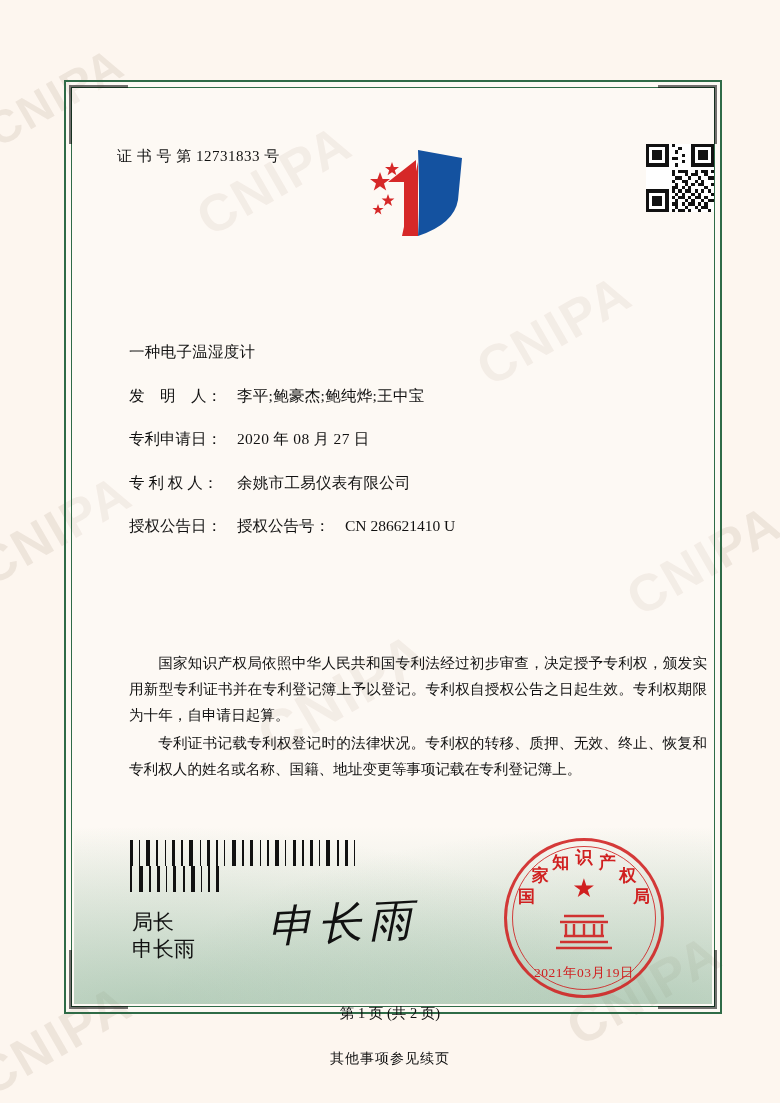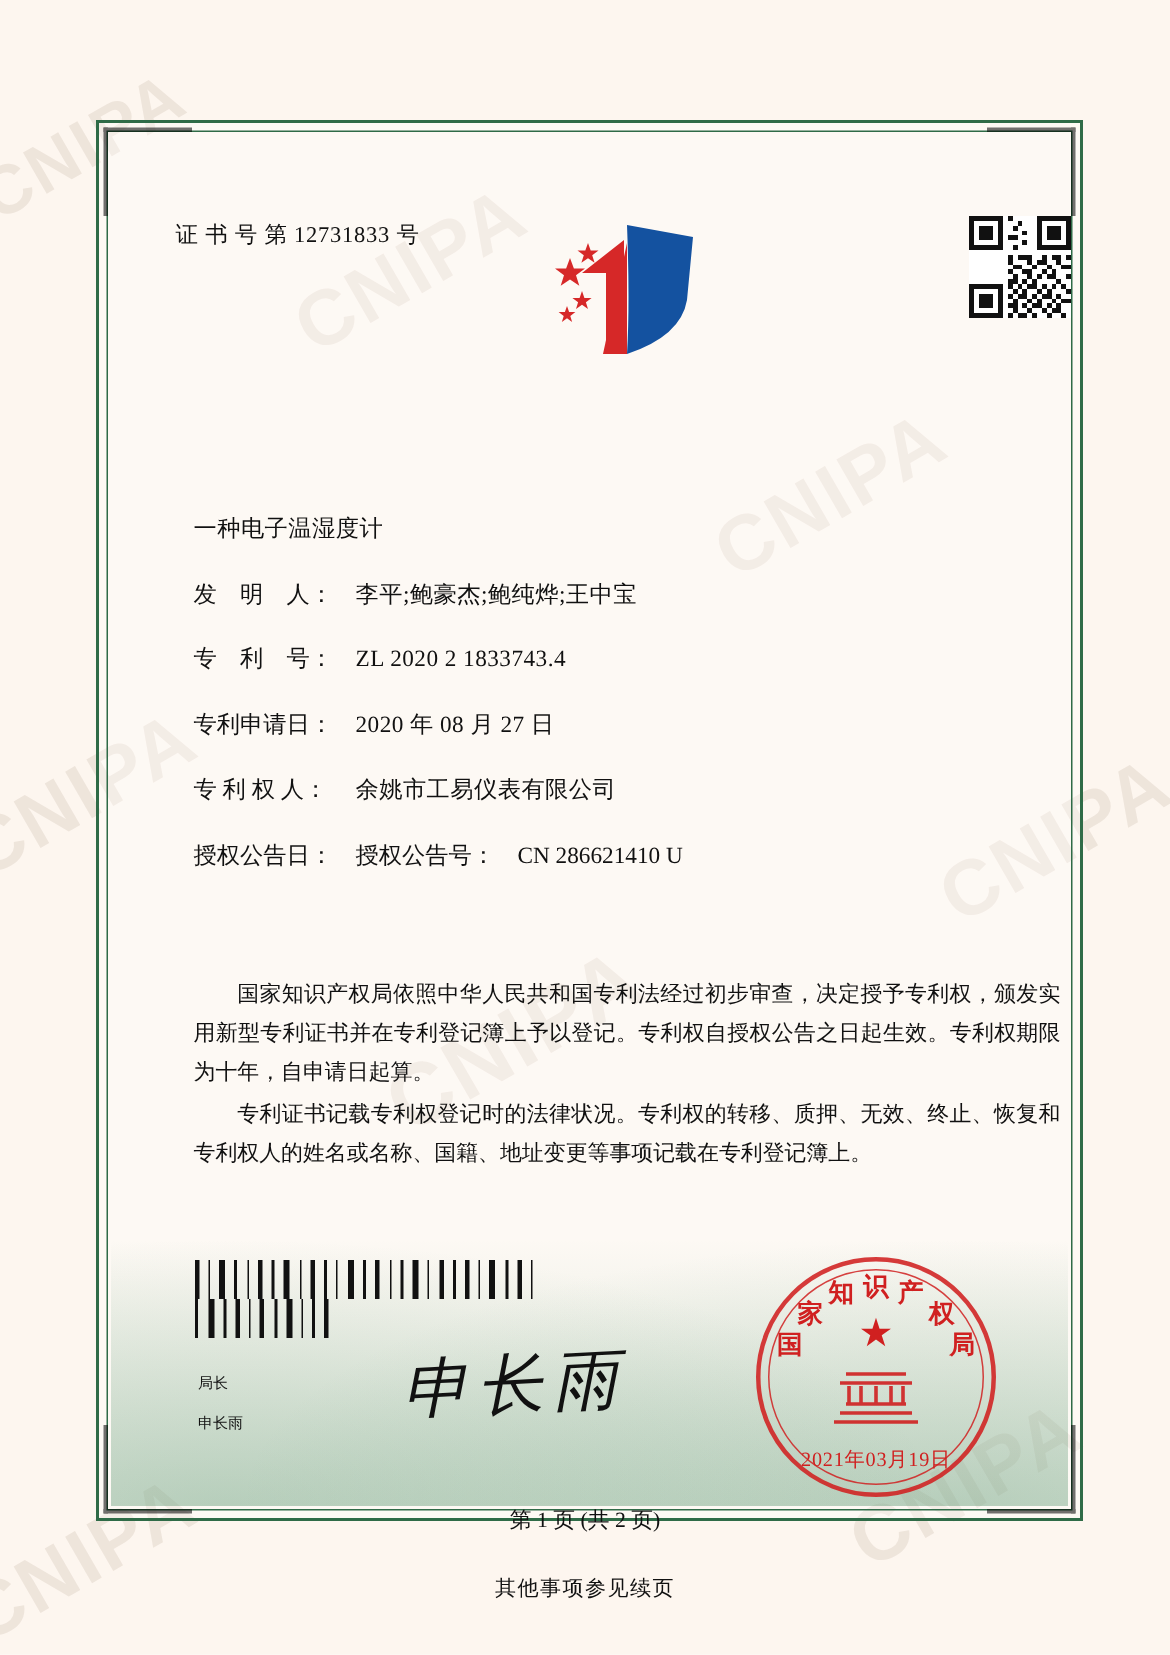--- a/index.html
+++ b/index.html
@@ -192,21 +192,21 @@
     height: 100%;
     background: #111;
     vertical-align: top;
   }
 
   
   .sig-label {
     position: absolute;
     left: 110px;
     top: 895px;
-    font-size: 10px;
+    font-size: 21px;
     line-height: 27px;
     color: #111;
   }
   .sig-script {
     position: absolute;
     left: 246px;
     top: 880px;
     font-size: 44px;
     color: #111;
     font-family: "DejaVu Serif", serif;
@@ -440,24 +440,20 @@
 
     <div class="fields">
       <div class="row">
         <div class="value">一种电子温湿度计</div>
       </div>
       <div class="row">
         <div class="label">发　明　人：</div>
         <div class="value">李平;鲍豪杰;鲍纯烨;王中宝</div>
       </div>
       <div class="row">
-        <div class="label">专　利　号：</div>
-        <div class="value">ZL 2020 2 1833743.4</div>
-      </div>
-      <div class="row">
         <div class="label">专利申请日：</div>
         <div class="value">2020 年 08 月 27 日</div>
       </div>
       <div class="row">
         <div class="label">专 利 权 人：</div>
         <div class="value">余姚市工易仪表有限公司</div>
       </div>
       <div class="row">
         <div class="label">授权公告日：</div>
         <div class="row-split" style="flex:1;">

